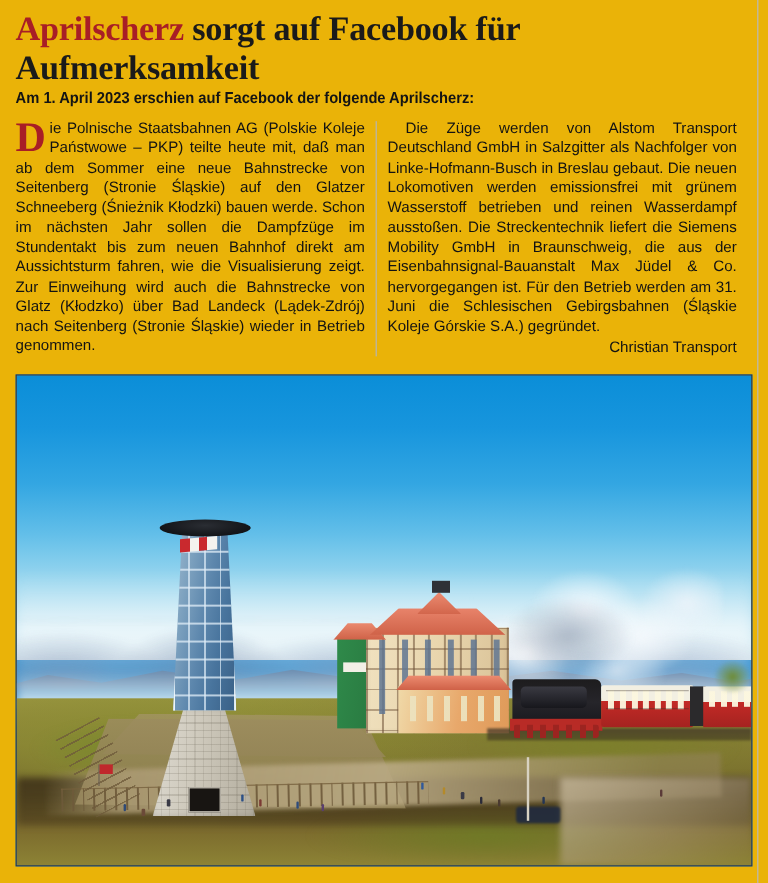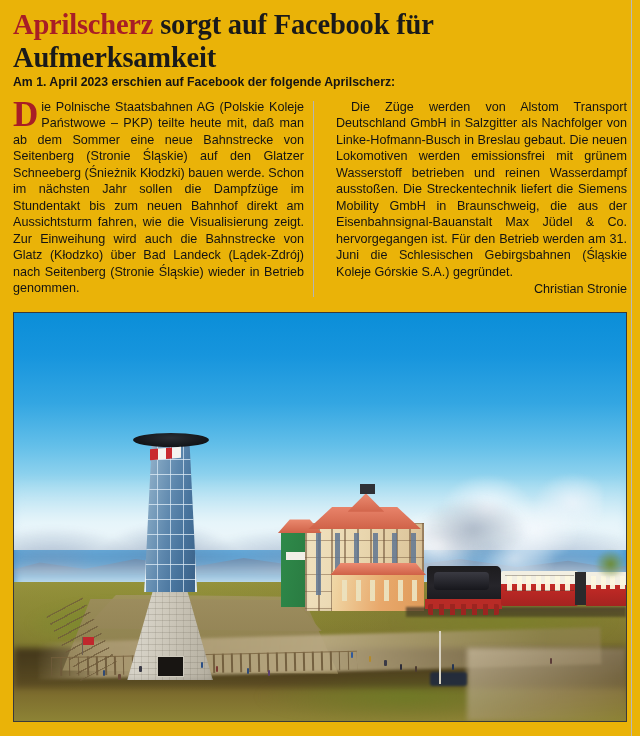--- a/index.html
+++ b/index.html
@@ -76,21 +76,21 @@
     width: 291px;
     font-family: "Liberation Sans", sans-serif;
     font-size: 12.6px;
     line-height: 16.45px;
     color: #131313;
     text-align: justify;
     text-justify: inter-word;
     hyphens: manual;
   }
   .col-left { left: 0; }
-  .col-right { left: 323px; }
+  .col-right { left: 310px; }
 
   .col-rule {
     position: absolute;
     left: 300px;
     top: 2px;
     width: 1px;
     height: 196px;
     background: #b5b5b5;
   }
 
@@ -450,21 +450,21 @@
 
   <div class="columns">
     <div class="col-rule"></div>
 
     <div class="col col-left">
       <span class="dropcap">D</span><span>ie Polnische Staatsbahnen AG (Polskie Koleje Państwowe – PKP) teilte heute mit, daß man ab dem Sommer eine neue Bahnstrecke von Seitenberg (Stronie Śląskie) auf den Glatzer Schneeberg (Śnieżnik Kłodzki) bauen werde. Schon im nächsten Jahr sollen die Dampfzüge im Stundentakt bis zum neuen Bahnhof direkt am Aussichtsturm fahren, wie die Visualisierung zeigt. Zur Einweihung wird auch die Bahnstrecke von Glatz (Kłodzko) über Bad Landeck (Lądek-Zdrój) nach Seitenberg (Stronie Śląskie) wieder in Betrieb genommen.</span>
     </div>
 
     <div class="col col-right">
       <span class="indent"></span><span>Die Züge werden von Alstom Transport Deutschland GmbH in Salzgitter als Nachfolger von Linke-Hofmann-Busch in Breslau gebaut. Die neuen Lokomotiven werden emissionsfrei mit grünem Wasserstoff betrieben und reinen Wasserdampf ausstoßen. Die Streckentechnik liefert die Siemens Mobility GmbH in Braunschweig, die aus der Eisenbahnsignal-Bauanstalt Max Jüdel &amp; Co. hervorgegangen ist. Für den Betrieb werden am 31. Juni die Schlesischen Gebirgsbahnen (Śląskie Koleje Górskie S.A.) gegründet.</span>
-      <div class="byline">Christian Stronie</div>
+      <div class="byline">Christian Transport</div>
     </div>
   </div>
 
   <div class="photo">
     <div class="ph-layer sky"></div>
     <div class="ph-layer haze"></div>
     <div class="ph-layer mtn-far"></div>
     <div class="ph-layer mtn-mid"></div>
     <div class="ph-layer mist"></div>
 

